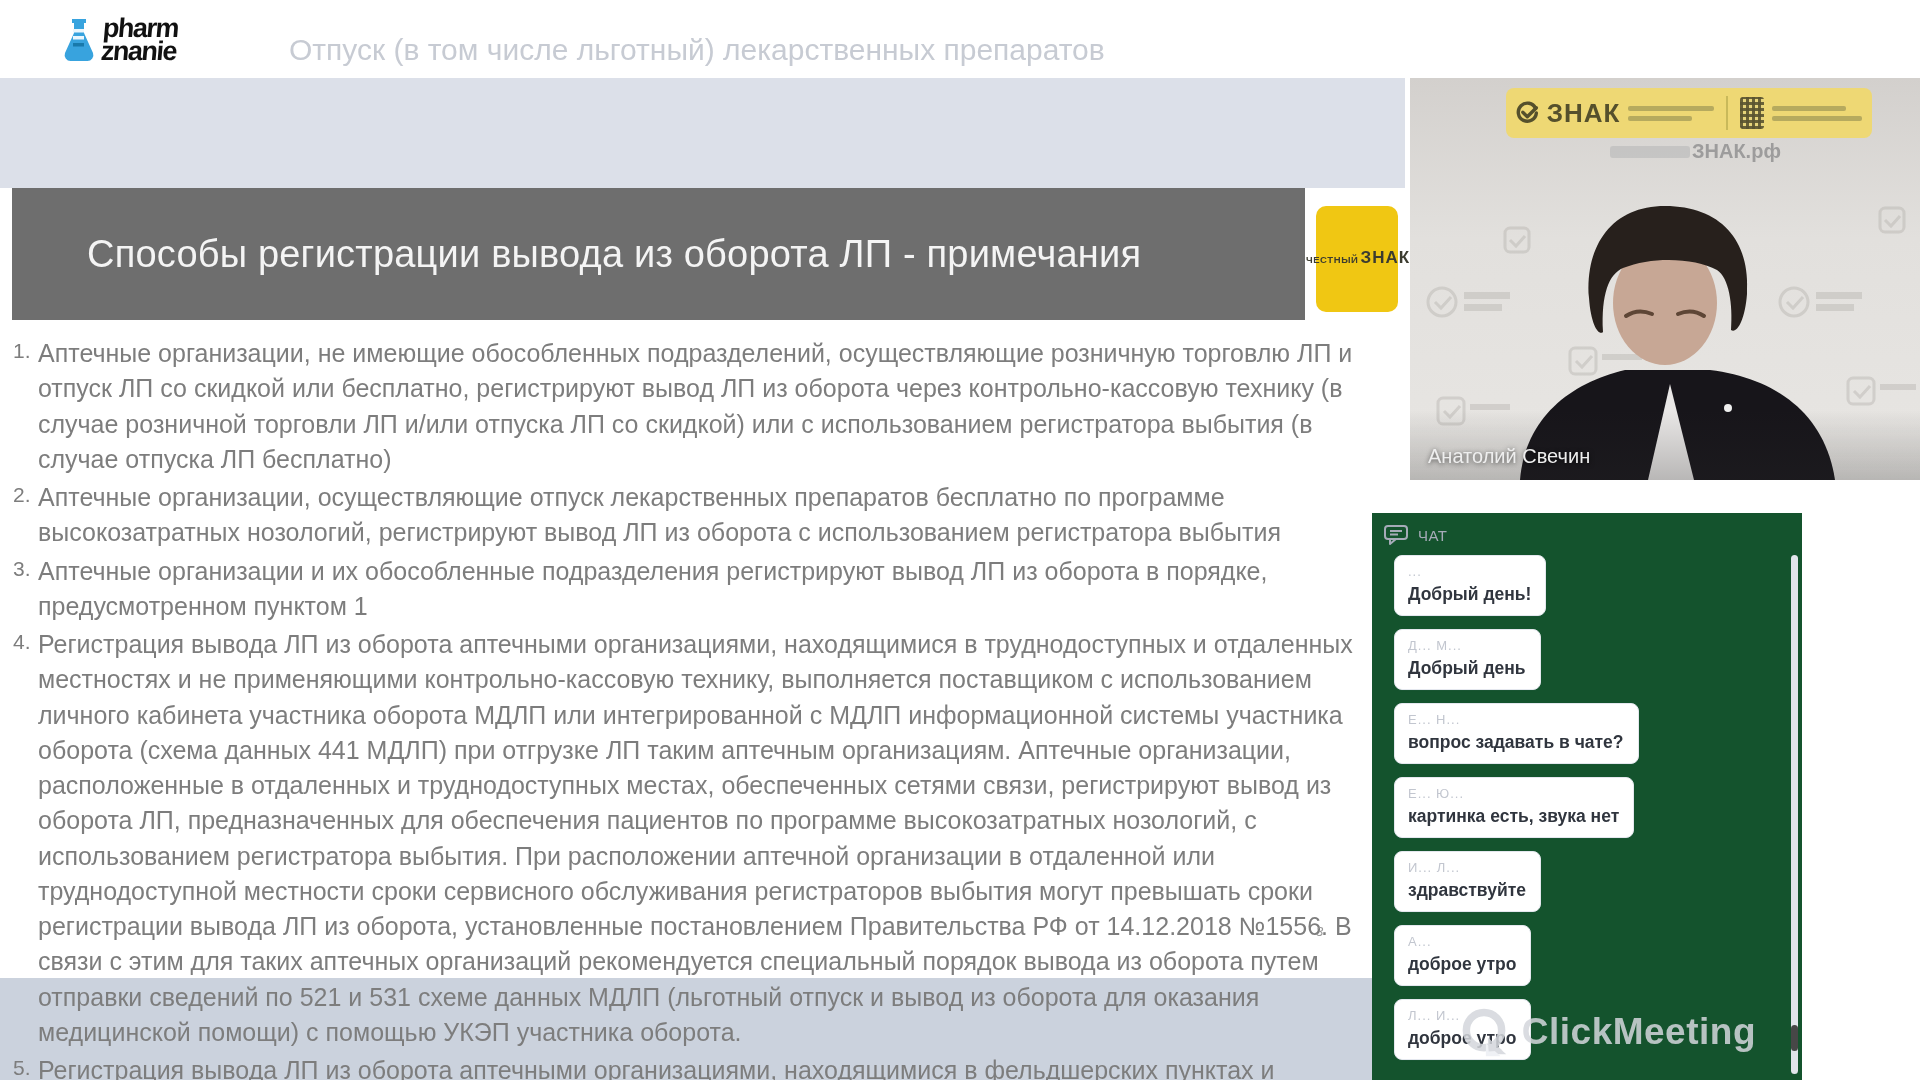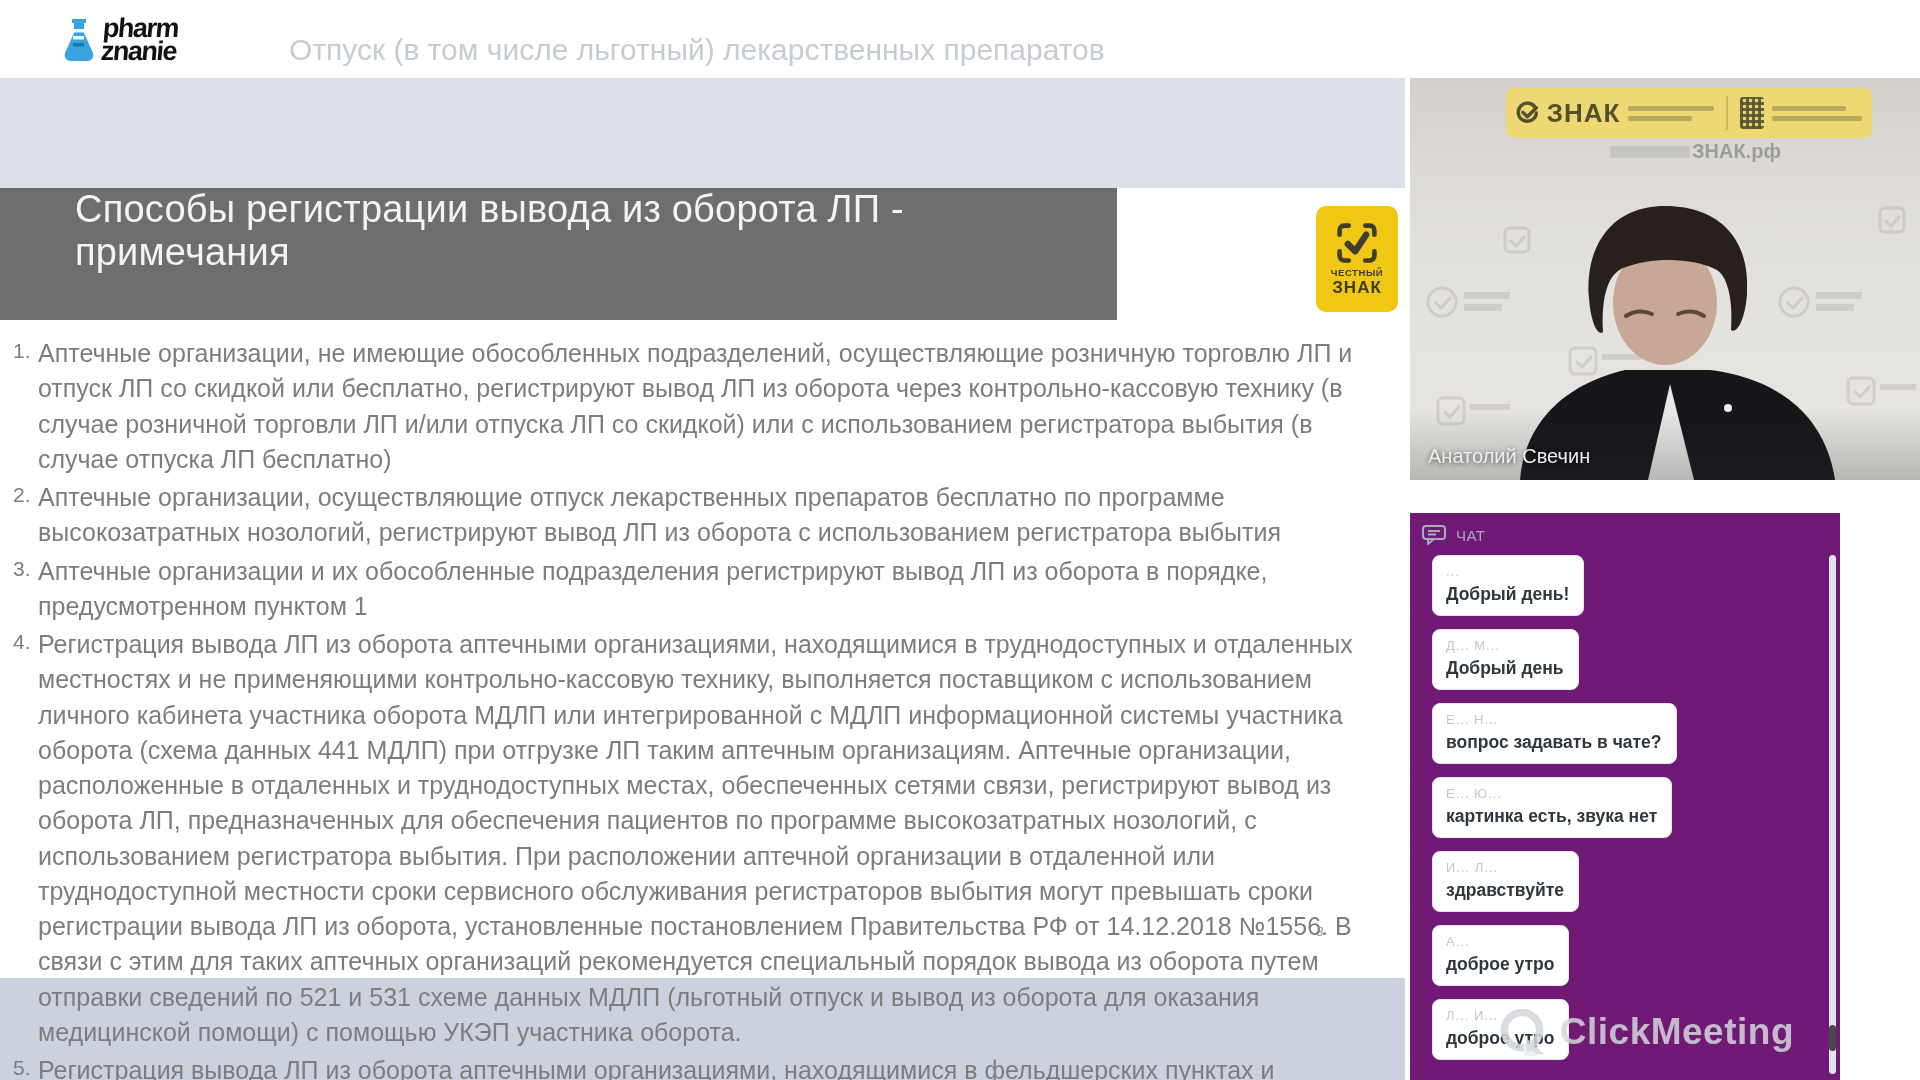--- a/index.html
+++ b/index.html
@@ -19,25 +19,25 @@
   .tooltip { position:absolute; left:762px; top:46px; width:394px; height:78px;
     background:rgba(74,74,74,0.96); border-radius:11px; z-index:60;
     display:flex; align-items:center; justify-content:center; }
   .tooltip span { color:#d2d2d2; font-size:19px; }
 
   
   .band-top    { position:absolute; left:0; top:78px;  width:1405px; height:110px; background:#dce0e9; }
   .band-bottom { position:absolute; left:0; top:978px; width:1405px; height:102px; background:#cbd2dd; }
 
   .slide { position:absolute; left:0; top:188px; width:1405px; height:790px; background:#ffffff; }
-  .slide-header { position:absolute; left:0; top:0; width:1117px; height:132px; background:#6e6e6e;
-    display:flex; }
+  .slide-header { position:absolute; left:12px; top:0; width:1293px; height:132px; background:#6e6e6e;
+    display:flex; align-items:center; }
   .slide-title { color:#f4f4f4; font-size:38px; padding-left:75px; letter-spacing:0.2px; }
   .badge { position:absolute; left:1316px; top:18px; width:82px; height:106px; background:#f0c713;
-    border-radius:10px; display:flex; flex-direction:column; align-items:center; justify-content:center;
+    border-radius:10px; display:flex; flex-direction:row; align-items:center; justify-content:center;
     gap:2px; }
   .badge svg { width:44px; height:44px; }
   .badge-l1 { font-size:9.5px; font-weight:800; color:#3c3c30; letter-spacing:0.6px; }
   .badge-l2 { font-size:17px; font-weight:800; color:#3c3c30; letter-spacing:1px; margin-top:-2px; }
 
   .slide-body { position:absolute; left:0; top:148px; width:1405px; }
   .s-item { display:flex; margin-bottom:3px; }
   .s-num { width:38px; padding-left:13px; flex:none; font-size:21px; color:#7d7d7d; line-height:1.41; }
   .s-text { flex:1; padding-right:16px; font-size:25px; color:#7d7d7d; line-height:1.41; }
   .page-num { position:absolute; left:1316px; top:736px; font-size:13px; color:#999; font-style:italic; }
@@ -62,21 +62,21 @@
   .vid-grad { position:absolute; left:0; bottom:0; width:510px; height:70px;
     background:linear-gradient(180deg,transparent,rgba(40,40,40,0.25)); }
   .speaker { position:absolute; left:18px; bottom:12px; color:#eeeeee; font-size:20px;
     text-shadow:0 1px 5px rgba(0,0,0,0.65); }
 
   
   .av-bar { position:absolute; left:1410px; top:480px; width:510px; height:33px; background:#21262e;
     display:flex; align-items:center; gap:11px; padding-left:12px; }
   .av-bar span { color:#eceef1; font-size:14.5px; font-weight:700; letter-spacing:0.4px; }
 
-  .chat-panel { position:absolute; left:1410px; top:513px; width:430px; height:567px; background:#701a75; }
+  .chat-panel { position:absolute; left:1372px; top:513px; width:430px; height:567px; background:#14532d; }
   .chat-head { display:flex; align-items:center; gap:10px; padding:12px 0 0 12px; }
   .chat-head span { color:#a6abb8; font-size:15px; letter-spacing:0.5px; }
   .msgs { position:absolute; left:22px; top:42px; right:28px; bottom:0; overflow:hidden; }
   .msg { background:#fff; border:1px solid #e4e7ee; border-radius:8px; padding:8px 14px 10px 13px;
     margin-bottom:13px; width:fit-content; max-width:360px; box-shadow:0 1px 1px rgba(120,130,150,0.06); }
   .msg .author { font-size:13px; color:#c2c6cf; letter-spacing:1px; margin-bottom:5px; }
   .msg .text { font-size:17.5px; color:#30353e; font-weight:600; }
 
   .watermark { position:absolute; right:46px; bottom:22px; display:flex; align-items:center; gap:12px;
     opacity:0.85; }

